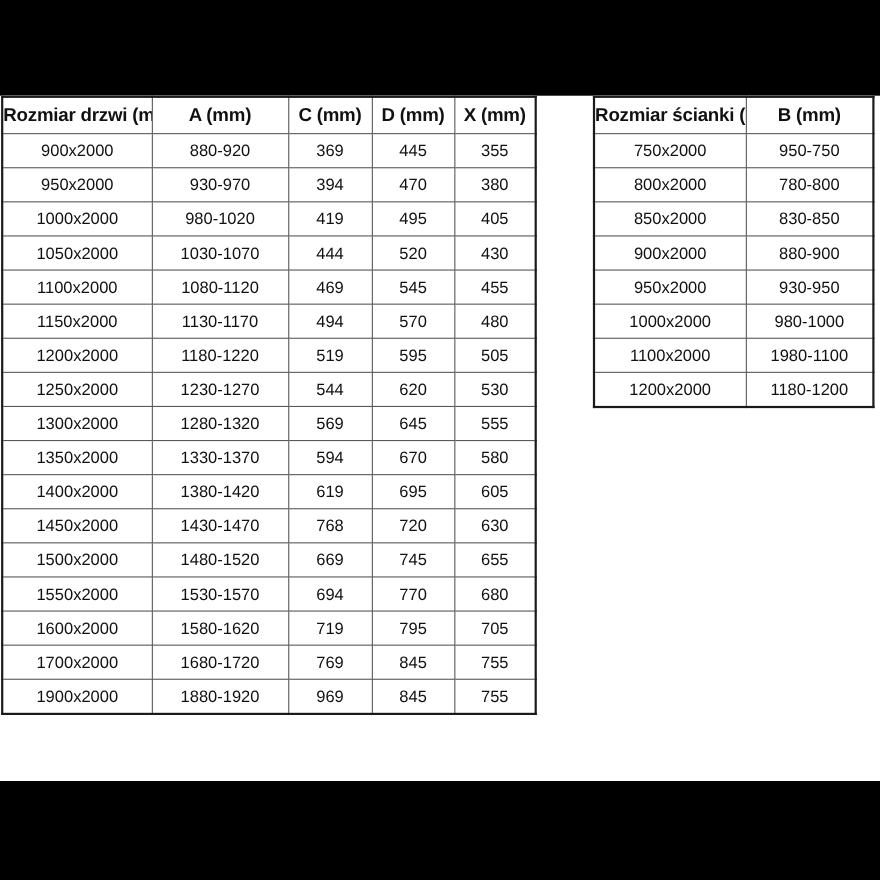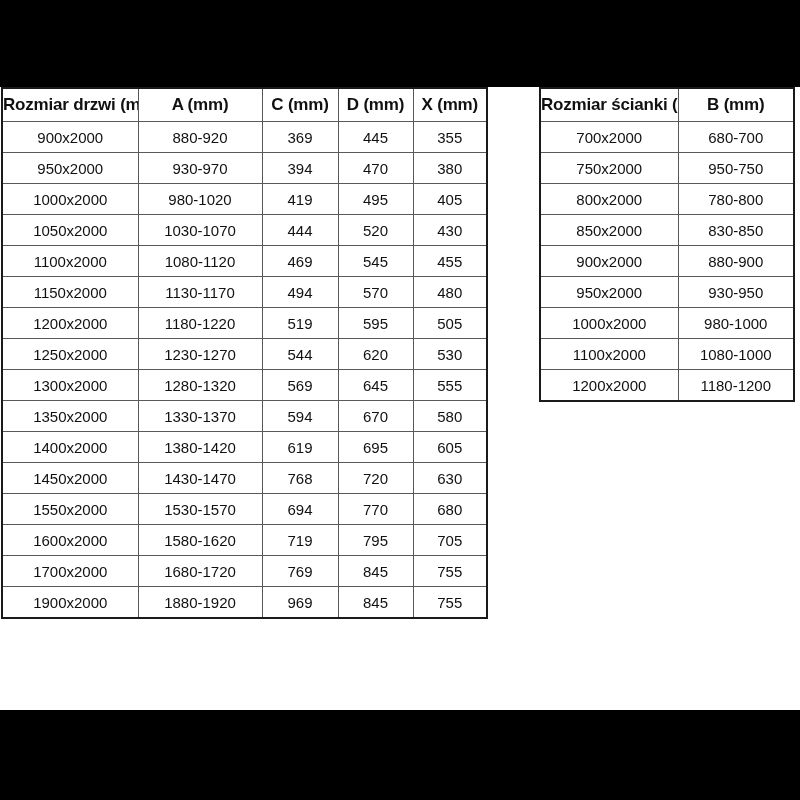--- a/index.html
+++ b/index.html
@@ -162,20 +162,27 @@
         <td>605</td>
       </tr>
       <tr>
         <td>1450x2000</td>
         <td>1430-1470</td>
         <td>768</td>
         <td>720</td>
         <td>630</td>
       </tr>
       <tr>
+        <td>1500x2000</td>
+        <td>1480-1520</td>
+        <td>669</td>
+        <td>745</td>
+        <td>655</td>
+      </tr>
+      <tr>
         <td>1550x2000</td>
         <td>1530-1570</td>
         <td>694</td>
         <td>770</td>
         <td>680</td>
       </tr>
       <tr>
         <td>1600x2000</td>
         <td>1580-1620</td>
         <td>719</td>
@@ -205,24 +212,20 @@
     <col style="width:116px">
   </colgroup>
   <thead>
     <tr>
         <th>Rozmiar ścianki (mm)</th>
         <th>B (mm)</th>
       </tr>
   </thead>
   <tbody>
       <tr>
-        <td>700x2000</td>
-        <td>680-700</td>
-      </tr>
-      <tr>
         <td>750x2000</td>
         <td>950-750</td>
       </tr>
       <tr>
         <td>800x2000</td>
         <td>780-800</td>
       </tr>
       <tr>
         <td>850x2000</td>
         <td>830-850</td>
@@ -234,20 +237,20 @@
       <tr>
         <td>950x2000</td>
         <td>930-950</td>
       </tr>
       <tr>
         <td>1000x2000</td>
         <td>980-1000</td>
       </tr>
       <tr>
         <td>1100x2000</td>
-        <td>1080-1000</td>
+        <td>1980-1100</td>
       </tr>
       <tr>
         <td>1200x2000</td>
         <td>1180-1200</td>
       </tr>
     </tbody>
 </table>
 
 </body></html>

